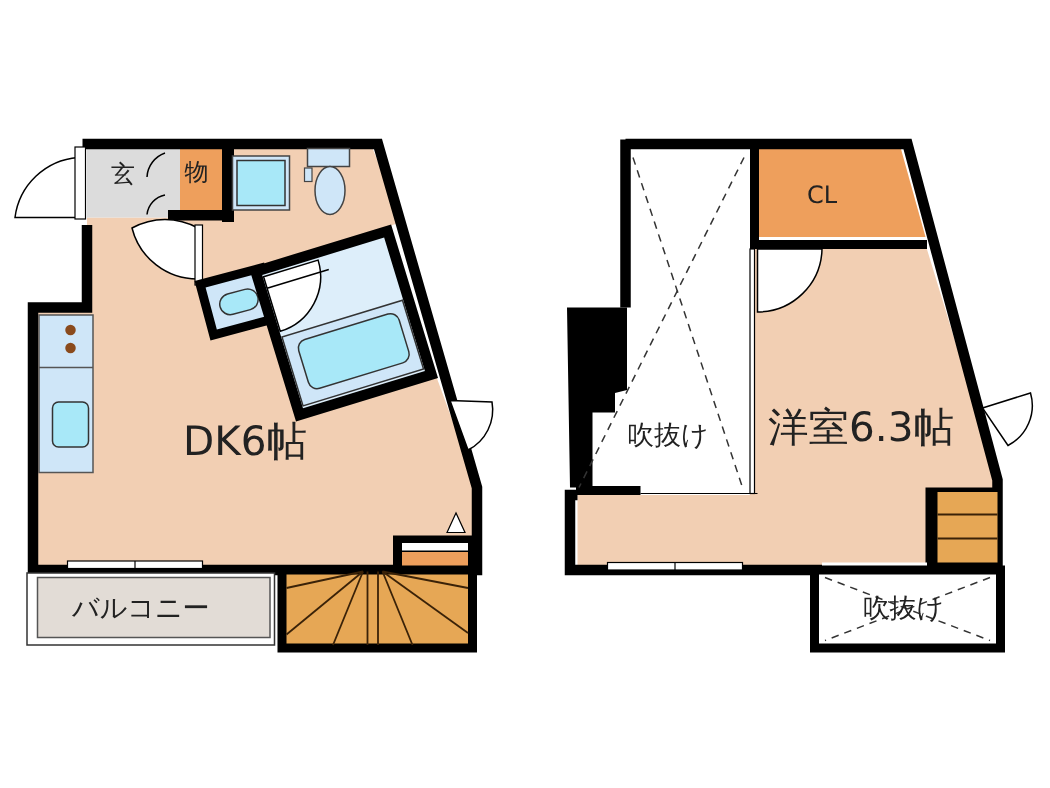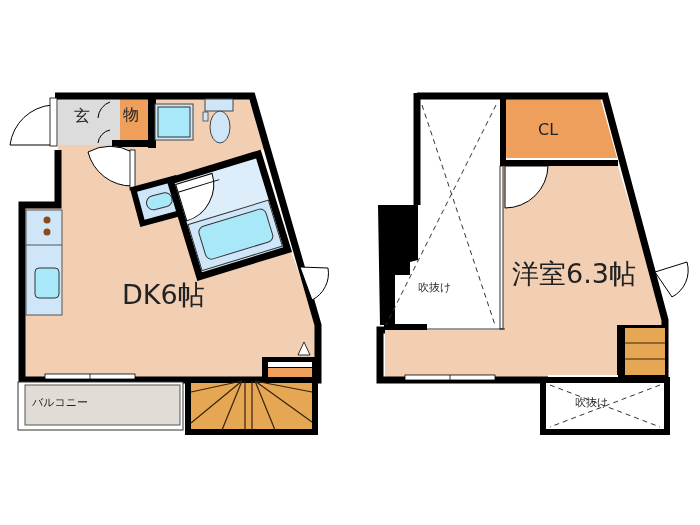--- a/index.html
+++ b/index.html
@@ -2,21 +2,21 @@
 <html><head>
 <meta charset="utf-8">
 <style>
   html, body { margin:0; padding:0; background:#ffffff; }
   body { width:700px; height:525px; position:relative; overflow:hidden;
          font-family:"DejaVu Sans", "Liberation Sans", sans-serif; }
   svg { position:absolute; left:0; top:0; }
   .lbl { position:absolute; color:#222; white-space:nowrap; line-height:1; }
   .room-big { font-size:27px; }
   .room-mid { font-size:16px; }
-  .room-sm { font-size:11px; }
+  .room-sm { font-size:18px; }
 </style>
 </head>
 <body>
 
 <svg width="700" height="525" viewBox="0 0 700 525">
 
   <g>
 
     <polygon points="58,145 252,145 318,325 318,378 20,378 20,205 58,205" fill="#f2cfb3"></polygon>
 
@@ -131,18 +131,18 @@
     <g stroke="#333" stroke-width="1" stroke-dasharray="5,4" fill="none">
       <line x1="550" y1="385" x2="660" y2="427"></line>
       <line x1="660" y1="385" x2="550" y2="427"></line>
     </g>
   </g>
 </svg>
 
 <div class="lbl room-mid" style="left:74px;top:108px;">玄</div>
 <div class="lbl room-mid" style="left:123px;top:107px;">物</div>
 <div class="lbl room-big" style="left:122px;top:281px;">DK6帖</div>
-<div class="lbl room-sm" style="left:32px;top:397px;">バルコニー</div>
+<div class="lbl room-sm" style="left:48px;top:397px;">バルコニー</div>
 
 <div class="lbl room-mid" style="left:538px;top:122px;text-align:center;">CL</div>
-<div class="lbl room-big" style="left:512px;top:260px;">洋室6.3帖</div>
+<div class="lbl room-big" style="left:512px;top:272px;">洋室6.3帖</div>
 <div class="lbl room-sm" style="left:418px;top:282px;">吹抜け</div>
 <div class="lbl room-sm" style="left:575px;top:397px;">吹抜け</div>
 
 </body></html>

